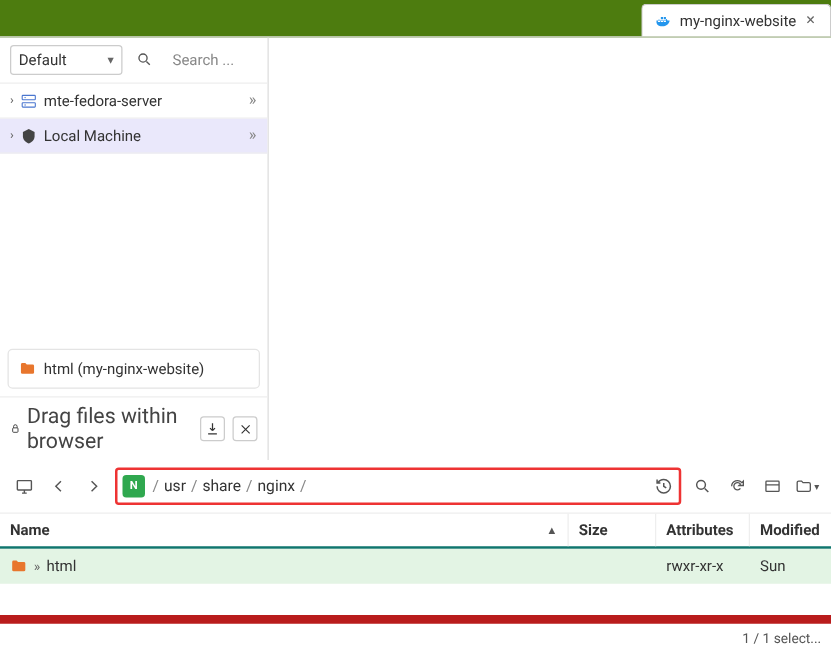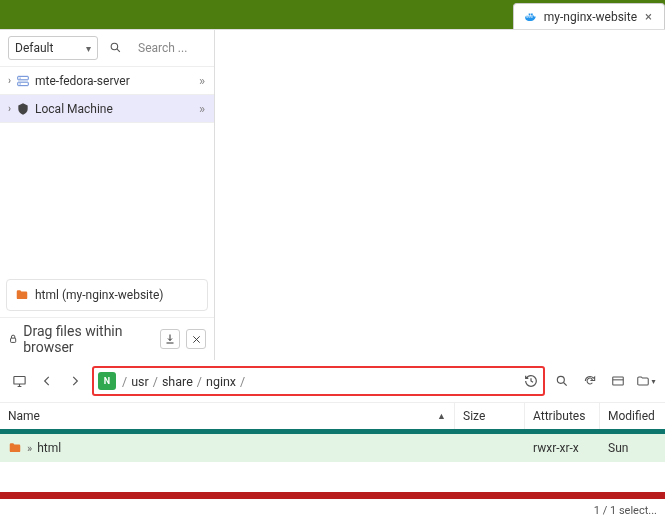--- a/index.html
+++ b/index.html
@@ -16,32 +16,32 @@
   .side-search svg { width:13px; height:13px; }
   .tree { flex:1; overflow:auto; }
   .tree-row { display:flex; align-items:center; justify-content:space-between; padding:6px 8px; border-bottom:1px solid #eee; cursor:pointer; }
   .tree-row.selected { background:#eae8fb; }
   .tree-row .left { display:flex; align-items:center; gap:5px; }
   .tree-row .chev { color:#666; font-size:10px; }
   .tree-row .more { color:#888; font-size:13px; letter-spacing:1px; }
   .side-mid { height:150px; }
   .side-card { margin:6px; border:1px solid #e4e4e4; border-radius:4px; padding:8px; display:flex; align-items:center; gap:6px; font-size:12px; }
   .side-bottom { margin-top:auto; border-top:1px solid #eee; display:flex; align-items:center; padding:5px 8px; gap:6px; }
-  .side-bottom .hint { display:flex; align-items:center; gap:5px; flex:1; font-size:14px; color:#444; }
+  .side-bottom .hint { display:flex; align-items:center; gap:5px; flex:1; font-size:17px; color:#444; }
   .icon-btn { width:20px; height:20px; display:flex; align-items:center; justify-content:center; border:1px solid #ccc; border-radius:3px; cursor:pointer; background:#fff; }
   .content { flex:1; display:flex; flex-direction:column; }
   .toolbar { display:flex; align-items:center; padding:6px 8px; gap:6px; border-bottom:1px solid #eee; }
   .tool-ic { width:22px; height:22px; display:flex; align-items:center; justify-content:center; cursor:pointer; color:#555; border-radius:3px; }
   .pathbox { flex:1; border:2px solid #e33; border-radius:3px; display:flex; align-items:center; padding:2px 4px; gap:6px; height:30px; }
   .nginx-badge { width:18px; height:18px; background:#2fa84f; border-radius:3px; position:relative; display:flex; align-items:center; justify-content:center; }
   .nginx-badge span { font-size:9px; font-weight:bold; color:#fff; }
   .breadcrumb { flex:1; display:flex; align-items:center; gap:4px; font-size:12.5px; color:#333; cursor:text; }
   .breadcrumb .sep { color:#888; }
   .hist-ic { width:16px; height:16px; color:#666; cursor:pointer; }
-  .table-head { display:flex; border-bottom:5px solid #0f766e; font-size:12px; font-weight:400; color:#333; }
+  .table-head { display:flex; border-bottom:2px solid #0f766e; font-size:12px; font-weight:700; color:#333; }
   .col { padding:6px 8px; border-right:1px solid #eee; display:flex; align-items:center; justify-content:space-between; }
   .col:last-child { border-right:none; }
   .col-name { flex:1; }
   .col-size { width:70px; }
   .col-attr { width:75px; }
   .col-mod { width:65px; }
   .tbody { flex:1; overflow:auto; }
   .row { display:flex; font-size:12px; color:#333; padding:4px 0; cursor:pointer; }
   .row.sel { background:#e3f4e4; }
   .cell { padding:3px 8px; display:flex; align-items:center; gap:5px; }

